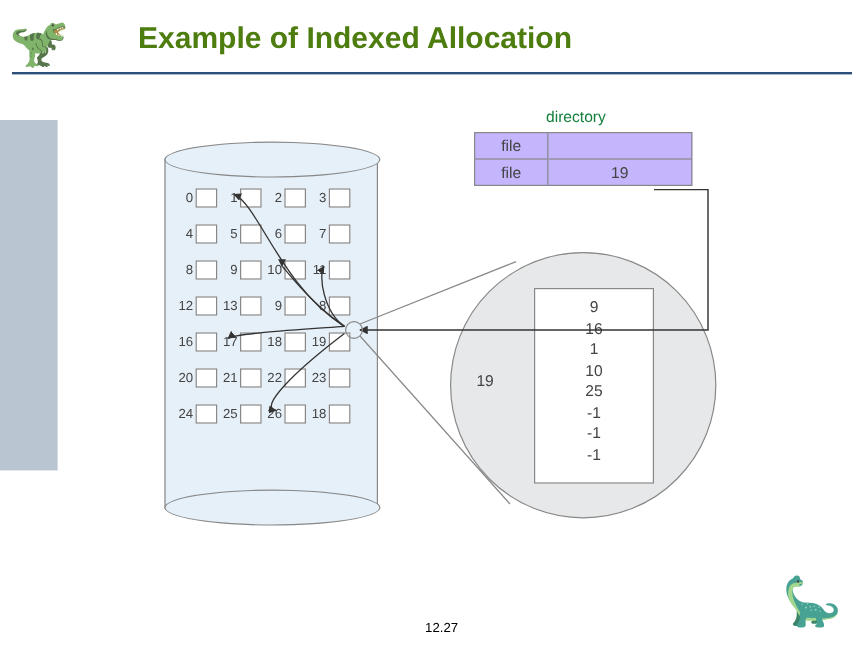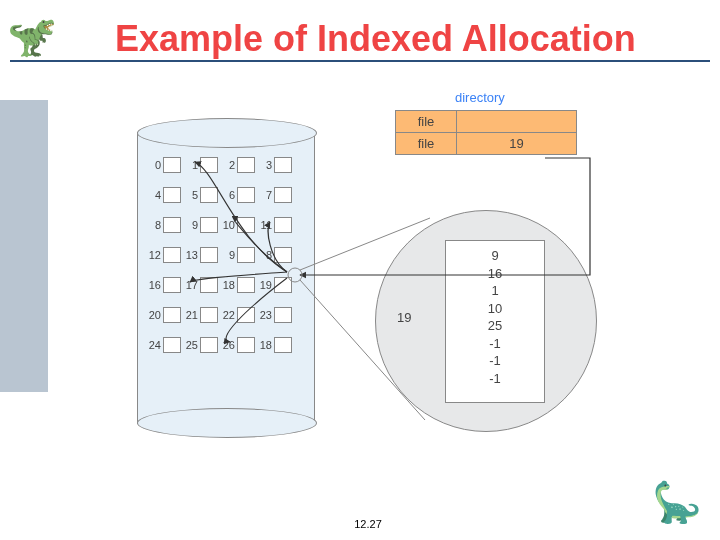--- a/index.html
+++ b/index.html
@@ -17,23 +17,23 @@
     left: 0;
     top: 100px;
     width: 48px;
     height: 292px;
     background: #b9c5d1;
   }
   .title {
     position: absolute;
     left: 115px;
     top: 18px;
-    font-size: 36px;
+    font-size: 25px;
     font-weight: bold;
-    color: #ef4444;
+    color: #4d7c0f;
     font-family: "Trebuchet MS", Arial, sans-serif;
   }
   .rule {
     position: absolute;
     left: 10px;
     top: 60px;
     width: 700px;
     height: 0;
     border-top: 2px solid #2b4f7a;
   }
@@ -111,29 +111,29 @@
     height: 14px;
     background: #fff;
     border: 1px solid #888;
   }
   
   .dir-label {
     position: absolute;
     left: 340px;
     top: 0px;
     font-size: 13px;
-    color: #3b82f6;
+    color: #15803d;
   }
   .dir-box {
     position: absolute;
     left: 280px;
     top: 20px;
     width: 180px;
     border: 1px solid #888;
-    background: #fdba74;
+    background: #c4b5fd;
     font-size: 13px;
     color: #444;
   }
   .dir-box .hdr, .dir-box .drow {
     display: flex;
   }
   .dir-box .c1 { width: 60px; text-align: center; border-right: 1px solid #888; padding: 3px 0; }
   .dir-box .c2 { flex: 1; text-align: center; padding: 3px 0; }
   .dir-box .hdr { border-bottom: 1px solid #888; }
   

